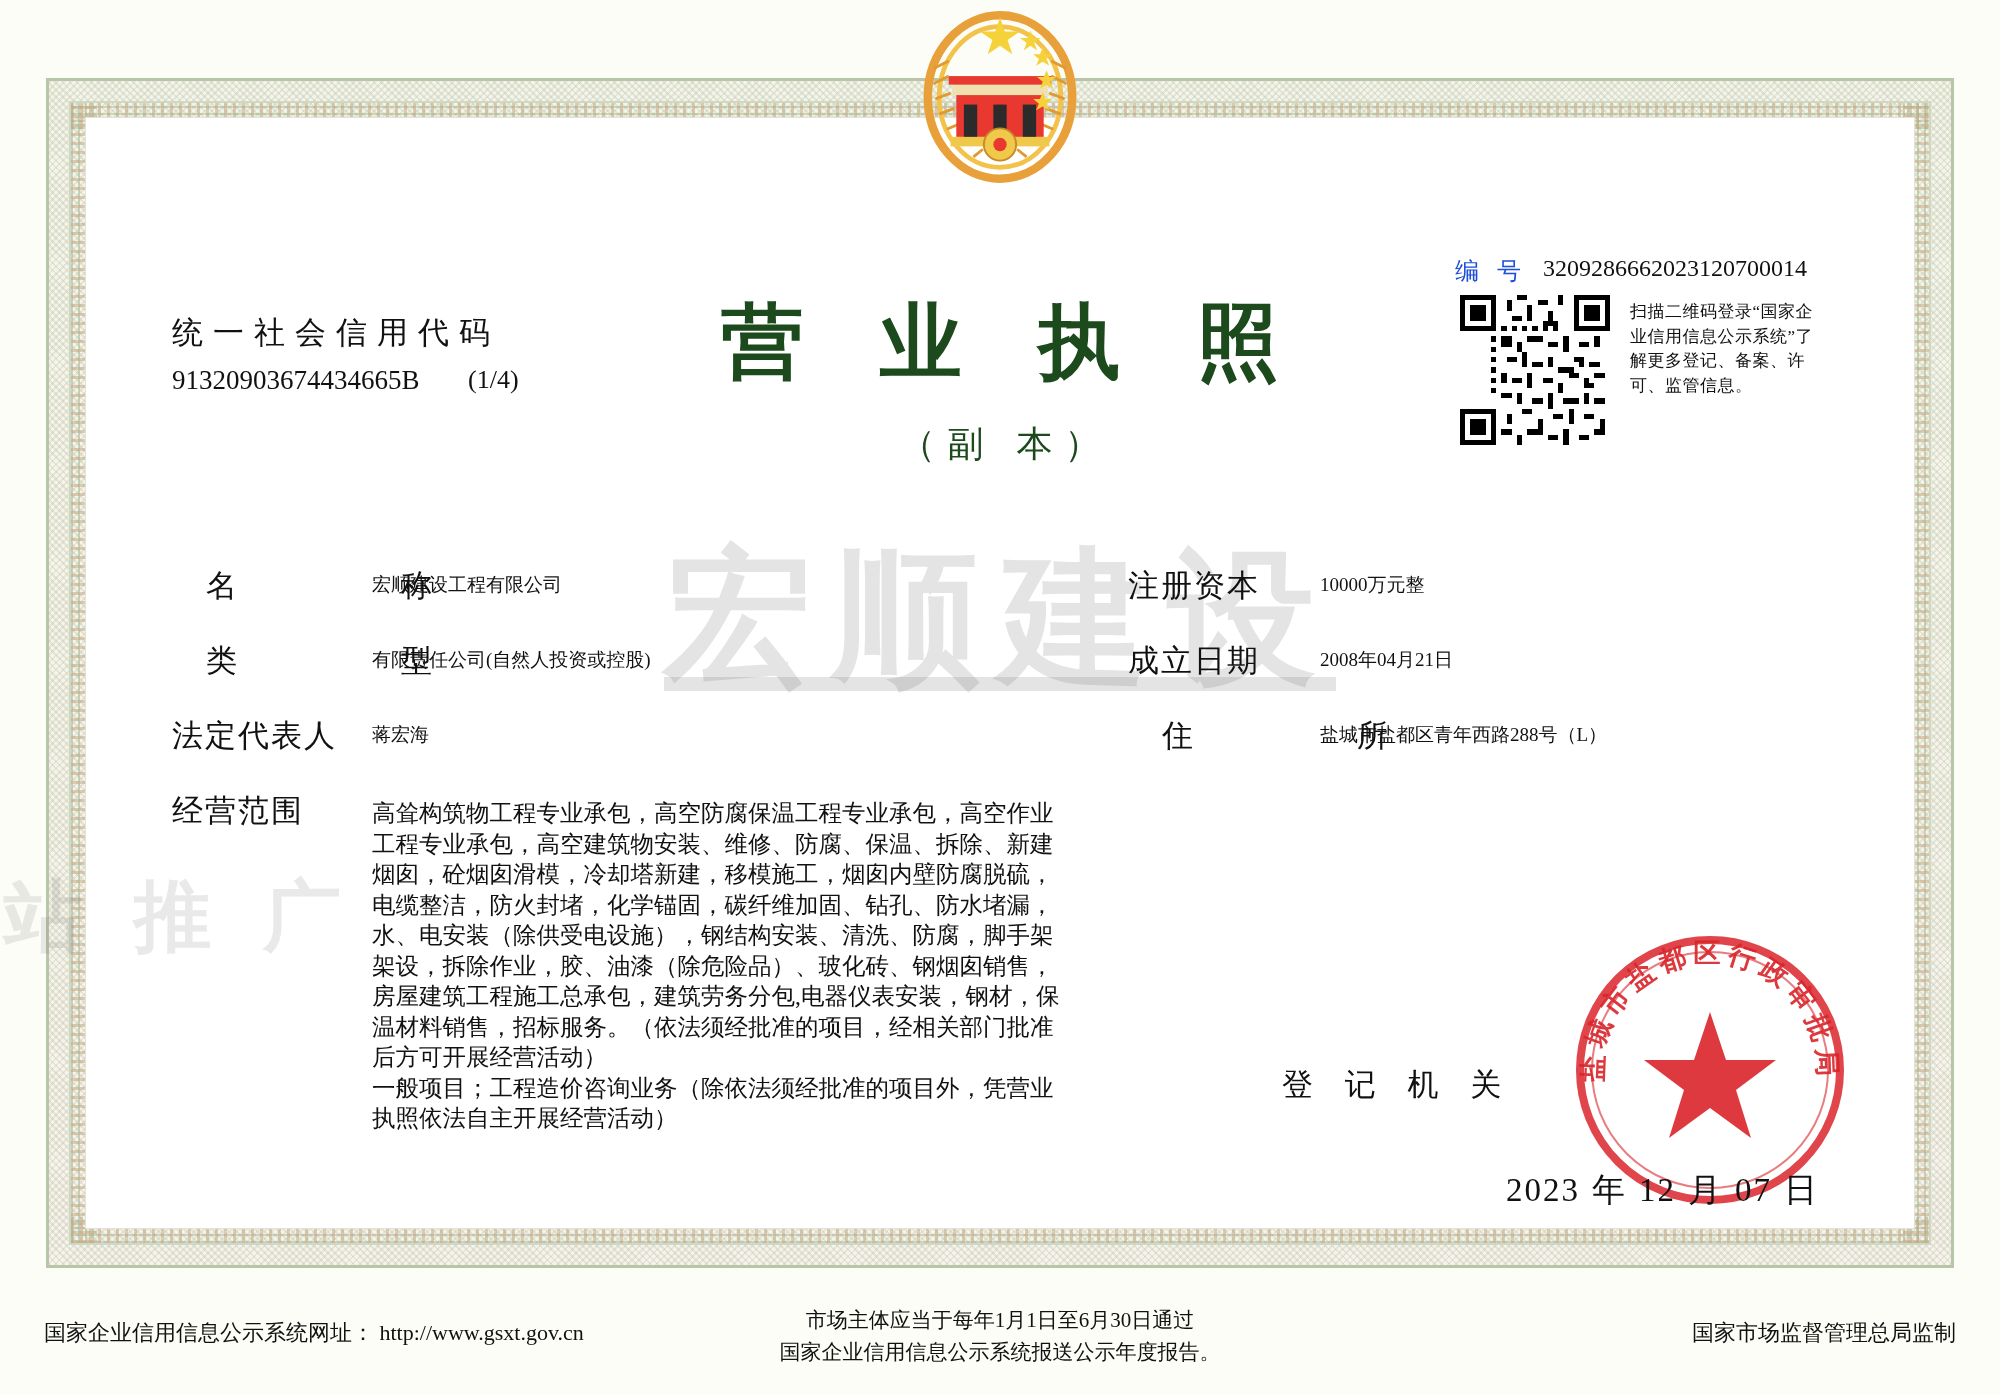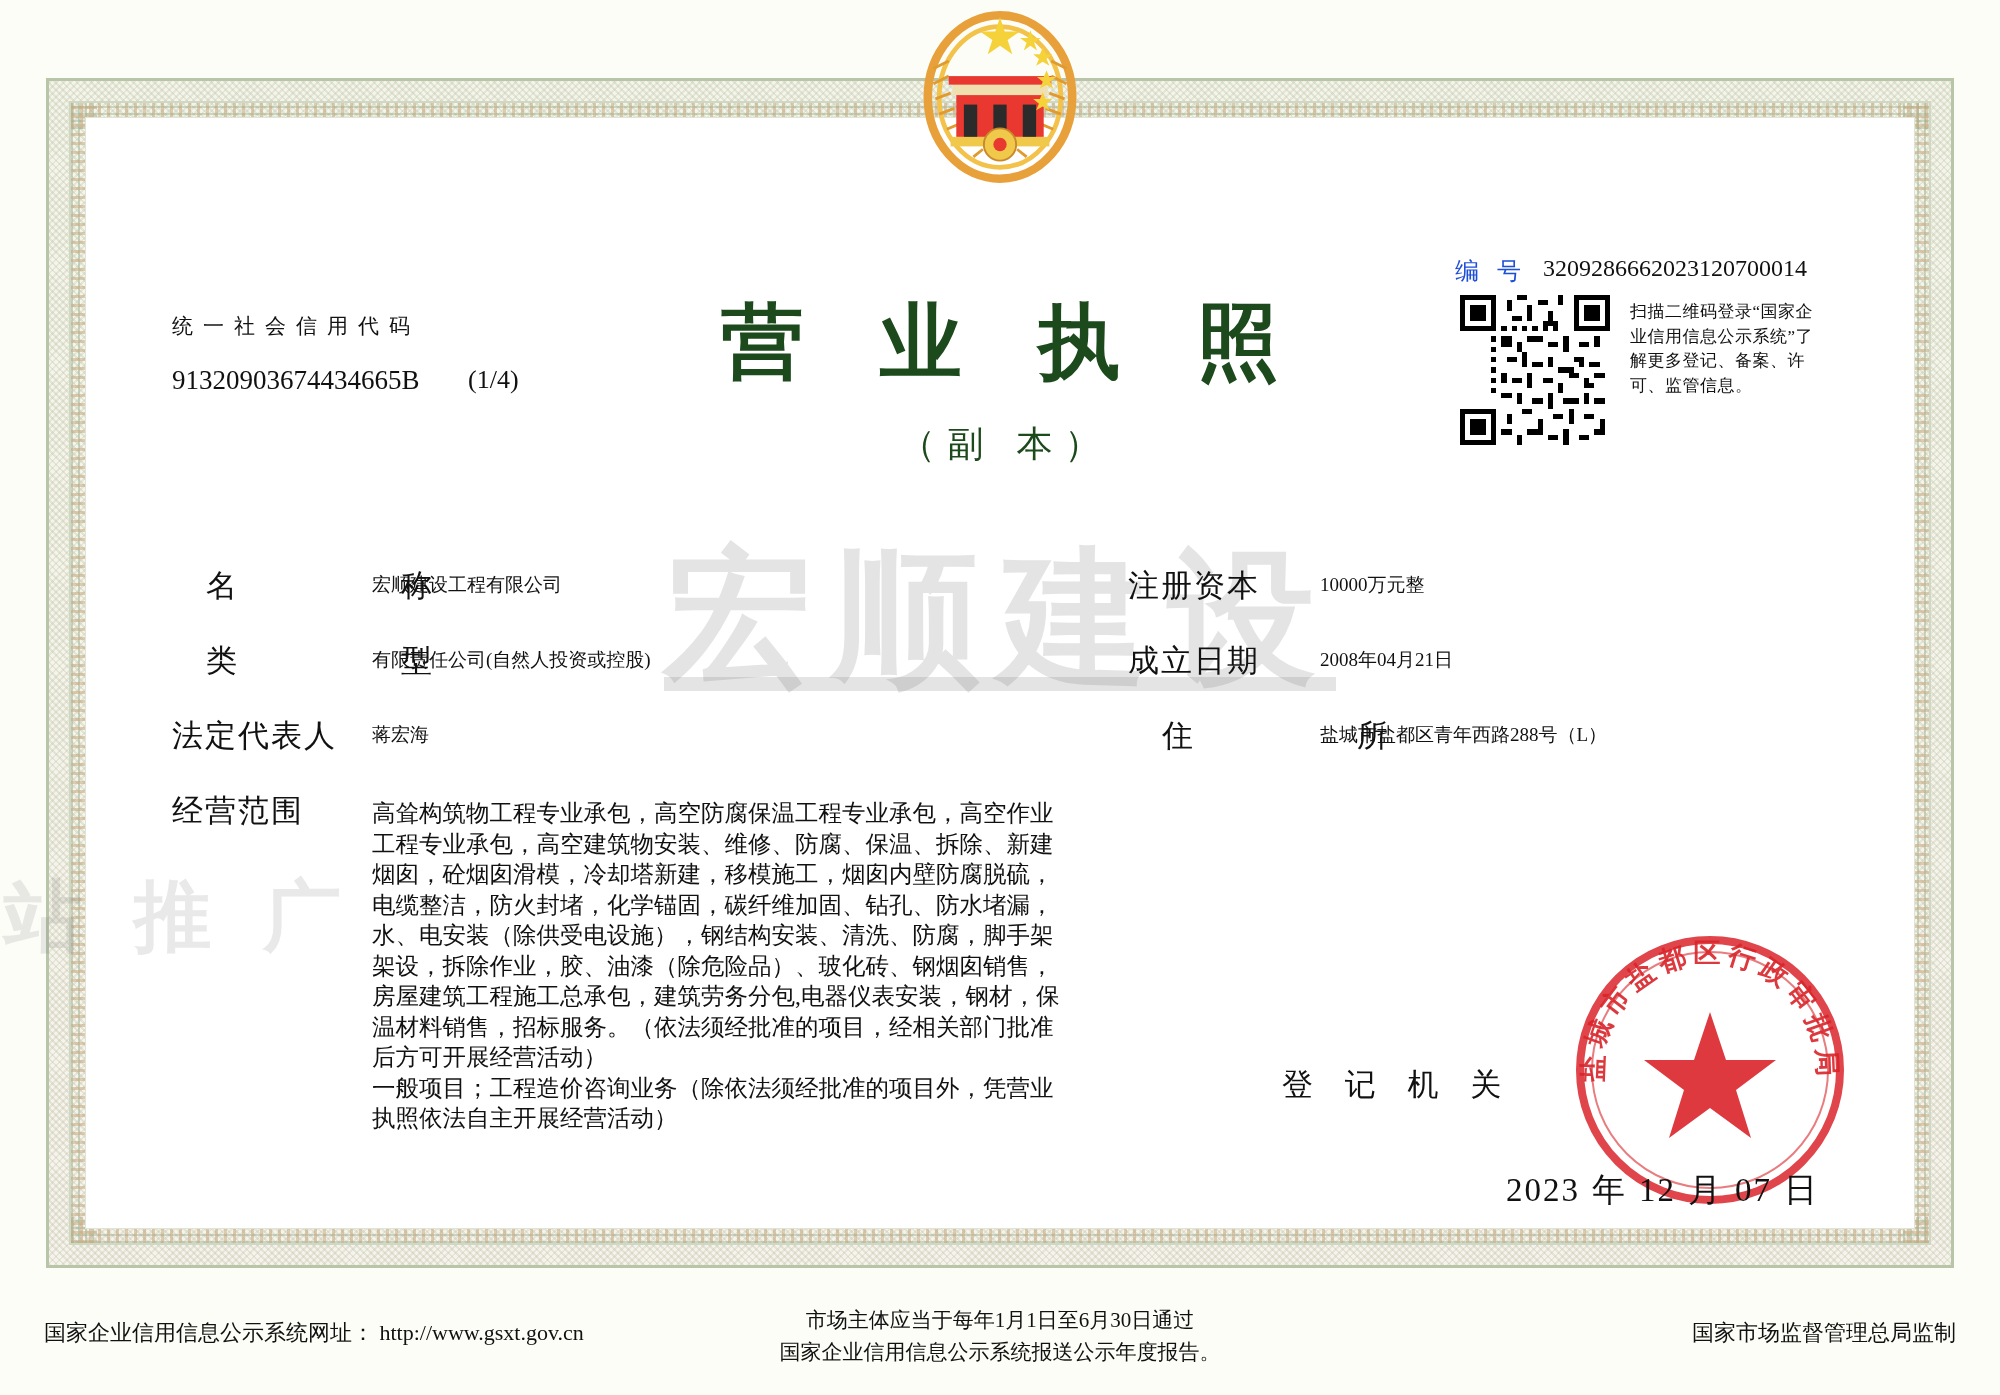--- a/index.html
+++ b/index.html
@@ -107,21 +107,21 @@
     color: #1d4a1d;
     white-space: nowrap;
     text-indent: 12px;
     text-align: right;
   }
 
   
   .credit-label {
     position: absolute;
     left: 172px; top: 312px;
-    font-size: 21px;
+    font-size: 31px;
     letter-spacing: 10px;
     color: #111;
     white-space: nowrap;
   }
   .credit-value {
     position: absolute;
     left: 172px; top: 365px;
     font-size: 27px;
     color: #111;
     white-space: nowrap;

